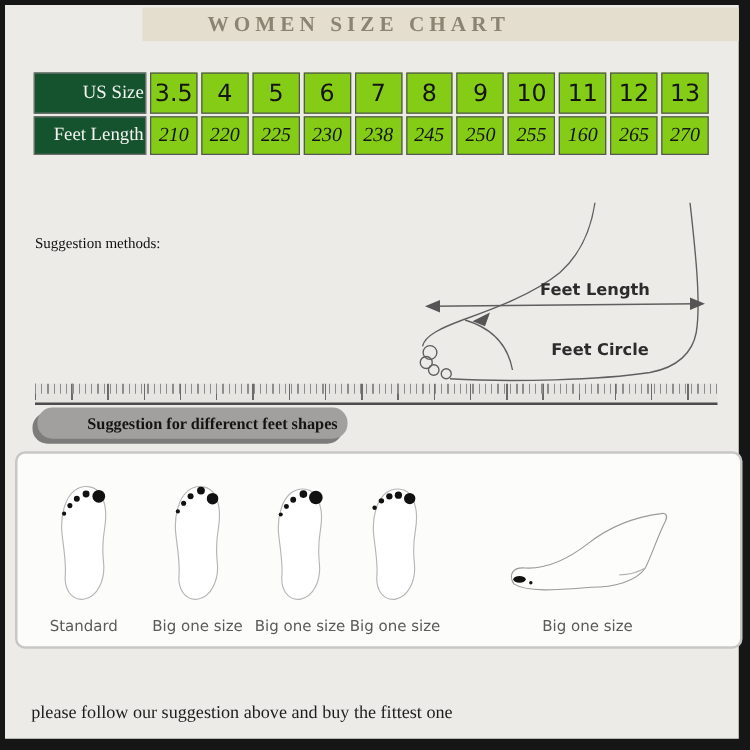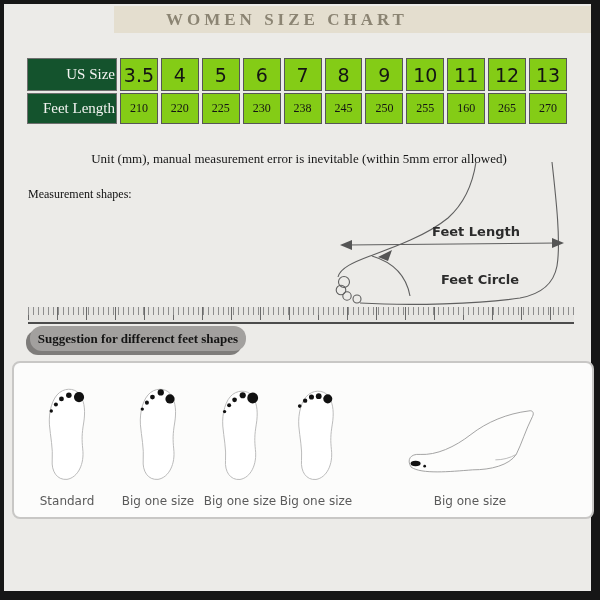--- a/index.html
+++ b/index.html
@@ -15,21 +15,21 @@
 
   
   .size-table-wrap{position:absolute;left:20px;top:52px;width:546px;}
   table.size-table{border-collapse:separate;border-spacing:3px 2px;width:100%;table-layout:fixed;}
   table.size-table th{width:86px;background:#14532d;color:#f4f4f2;font-weight:normal;
               font-size:15px;border:1px solid #6e6e6e;height:27px;text-align:right;}
   table.size-table td{background:#84cc16;border:1px solid #565656;text-align:center;
               color:#141414;height:25px;}
   tr.row-us td{font-family:"DejaVu Sans",sans-serif;font-size:19px;height:29px;}
   tr.row-euro td{font-size:16px;}
-  tr.row-feet td{font-size:12px;}
+  tr.row-feet td{font-size:16px;font-style:italic;}
 
   .unit-note{position:absolute;left:45px;top:147px;width:500px;text-align:center;
               font-size:13px;color:#161616;}
 
   
   .measure{position:absolute;left:24px;top:181px;width:330px;font-size:12px;color:#101010;
               line-height:1.5;}
   .measure .m-head{margin-bottom:5px;}
   .measure .m-a{margin-bottom:16px;}
 
@@ -43,21 +43,21 @@
          background-image:
            repeating-linear-gradient(90deg,#8d8d8d 0 1px,transparent 1px 5px),
            repeating-linear-gradient(90deg,#6a6a6a 0 1px,transparent 1px 29px);
          background-size:100% 8px,100% 13px;
          background-repeat:repeat-x;
          border-bottom:2px solid #4c4c4c;}
 
   
   .pill{position:absolute;left:26px;top:322px;width:216px;height:25px;background:#a2a09e;
         border-radius:12px;box-shadow:-4px 4px 0 #7e7c7a;display:flex;align-items:center;
-        justify-content:center;font-size:13px;font-weight:bold;color:#141414;}
+        justify-content:center;font-size:13px;font-weight:bold;color:#141414;padding-left:32px;}
 
   
   .panel{position:absolute;left:8px;top:357px;width:566px;height:154px;background:#fcfcfb;
          border:2px solid #c8c7c5;border-radius:8px;display:flex;align-items:stretch;
          padding:0 6px;}
   .shape-fig{display:flex;flex-direction:column;align-items:center;justify-content:flex-end;
          padding-bottom:9px;}
   .shape-fig svg{margin-bottom:10px;}
   .shape-label{font-family:"DejaVu Sans",sans-serif;font-size:12px;color:#5a5a5a;white-space:nowrap;}
   .f1{width:94px;} .f2{width:88px;} .f3{width:76px;} .f4{width:76px;} .f5{width:100px;}
@@ -105,24 +105,23 @@
               <td>250</td>
               <td>255</td>
               <td>160</td>
               <td>265</td>
               <td>270</td>
             </tr>
           </tbody>
       </table>
     </div>
 
-    <div class="unit-note">Unit (mm), manual measurement error is inevitable (within 5mm error allowed)</div>
 
     <div class="measure">
-      <div class="m-head">Measurement shapes:</div>
+      <div class="m-head">Suggestion methods:</div>
     </div>
 
     <svg class="foot-svg" width="260" height="148" viewBox="0 0 260 148">
       <g fill="none" stroke="#5f5f5f" stroke-width="1.1">
         <path d="M146 0 C143 20 136 40 118 56 C96 74 62 86 40 94 C24 100 10 106 8 115"></path>
         <path d="M30 141 C80 144 150 142 190 136 C212 132 224 120 227 104 C231 80 226 36 222 0"></path>
         <path d="M42 94 C62 100 76 112 80 134"></path>
         <circle cx="14" cy="120" r="5.5"></circle>
         <circle cx="11" cy="128" r="4.8"></circle>
         <circle cx="17" cy="134" r="4.2"></circle>
@@ -198,15 +197,16 @@
           <path fill="#fdfdfc" stroke="#9a9a9a" stroke-width="1" d="M10 68 C5 60 9 53 20 54 C38 55 58 46 76 32 C94 18 116 9 140 6 C144 5 146 8 144 12 C136 28 132 42 126 54 C118 66 98 71 78 71 C52 73 22 76 10 68 Z"></path>
           <path fill="none" stroke="#b5b5b5" stroke-width="1" d="M126 54 C119 58 111 60 103 60"></path>
           <ellipse class="fp-dot" cx="15" cy="64" rx="5.5" ry="3"></ellipse>
           <circle class="fp-dot" cx="25" cy="67" r="1.5"></circle>
         </svg>
         <span class="shape-label">Big one size</span>
       </div>
 
     </div>
 
+    <div class="footer-note">please follow our suggestion above and buy the fittest one</div>
 
   </div>
 </div>
 
 </body></html>

